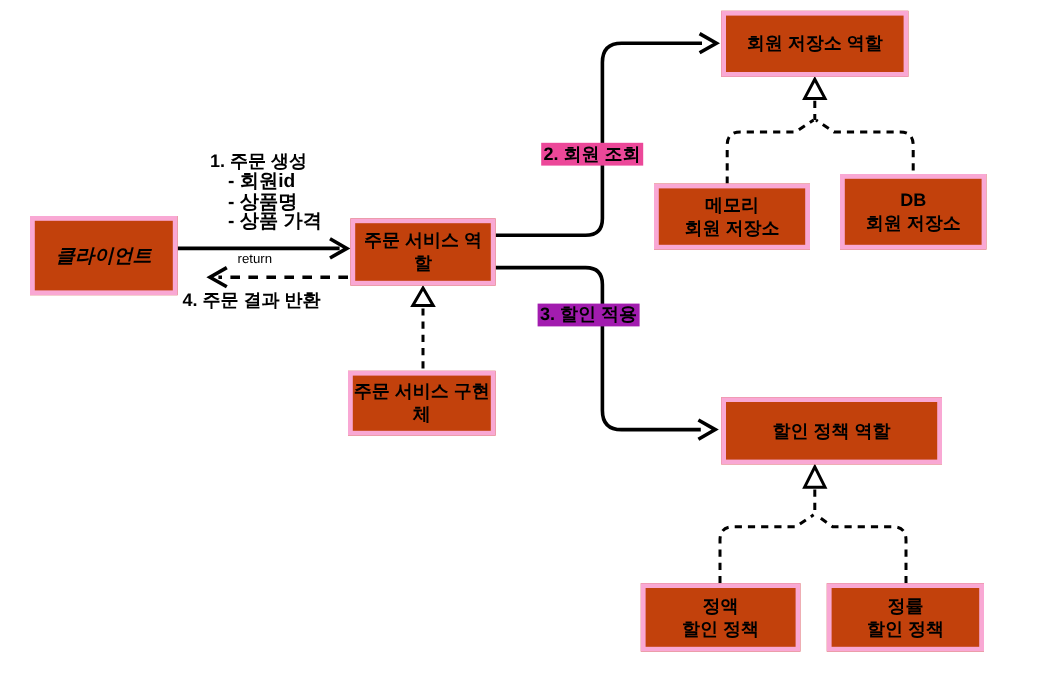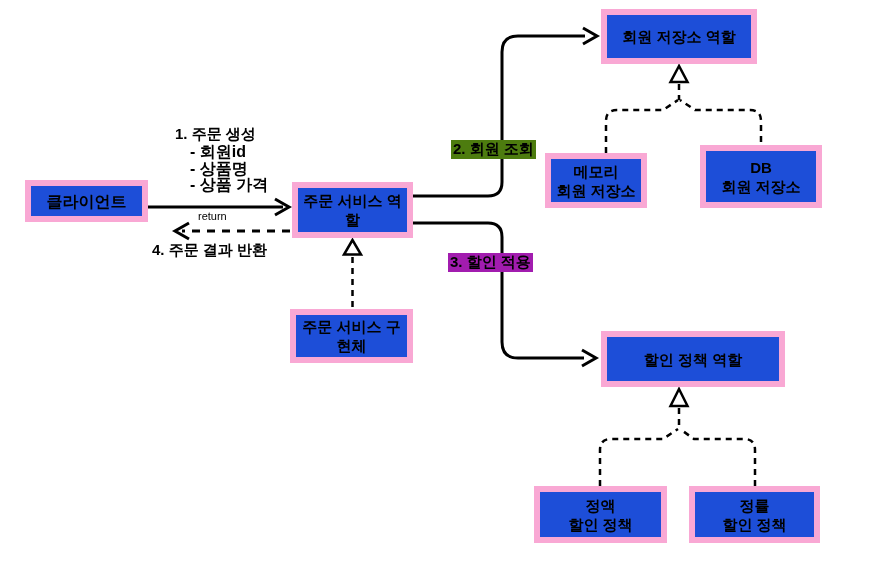--- a/index.html
+++ b/index.html
@@ -9,49 +9,49 @@
     height: 569px;
     background: #ffffff;
     font-family: "Liberation Sans", "DejaVu Sans", sans-serif;
     color: #000;
     overflow: hidden;
   }
   .wires { position: absolute; left: 0; top: 0; width: 886px; height: 569px; }
   .node {
     position: absolute;
     box-sizing: border-box;
-    border: 6px solid #f9a8d4;
-    background: #1d4ed8;
+    border: 4px solid #f9a8d4;
+    background: #c2410c;
     display: flex;
     flex-direction: column;
     align-items: center;
     justify-content: center;
     text-align: center;
     font-weight: bold;
     font-size: 15px;
     line-height: 19px;
     z-index: 2;
   }
-  #n-client          { left: 25px;  top: 180px; width: 123px; height: 42px; font-size: 16px; }
+  #n-client          { left: 25px;  top: 180px; width: 123px; height: 66px; font-size: 16px; font-style: italic; }
   #n-order-role      { left: 292px; top: 182px; width: 121px; height: 56px; }
   #n-order-impl      { left: 290px; top: 309px; width: 123px; height: 54px; align-items: flex-end; }
   #n-member-role     { left: 601px; top: 9px;   width: 156px; height: 55px; }
-  #n-memory-repo     { left: 545px; top: 153px; width: 102px; height: 55px; }
+  #n-memory-repo     { left: 545px; top: 153px; width: 130px; height: 55px; }
   #n-db-repo         { left: 700px; top: 145px; width: 122px; height: 63px; }
   #n-discount-role   { left: 601px; top: 331px; width: 184px; height: 56px; }
   #n-fixed-policy    { left: 534px; top: 486px; width: 133px; height: 57px; }
   #n-rate-policy     { left: 689px; top: 486px; width: 131px; height: 57px; }
 
   .lbl { position: absolute; font-weight: bold; font-size: 15px; white-space: nowrap; z-index: 3; }
   #l-step1       { left: 175px; top: 125px; font-size: 15px; }
   #l-step1-items { left: 190px; top: 144px; font-size: 16px; font-weight: 600; line-height: 16.5px; }
   #l-step1-items div { white-space: nowrap; }
   #l-return      { left: 198px; top: 210px; font-size: 11px; font-weight: normal; }
   #l-step4       { left: 152px; top: 241px; }
-  #l-step2       { left: 451px; top: 140px; background: #4d7c0f; padding: 0 2px; }
+  #l-step2       { left: 451px; top: 119px; background: #ec4899; padding: 0 2px; }
   #l-step3       { left: 448px; top: 253px; background: #a21caf; padding: 0 2px; }
 </style>
 </head>
 <body>
 
 <div class="canvas">
 
   <svg class="wires" viewBox="0 0 886 569" fill="none" stroke="#000" xmlns="http://www.w3.org/2000/svg">
 
     <g>

